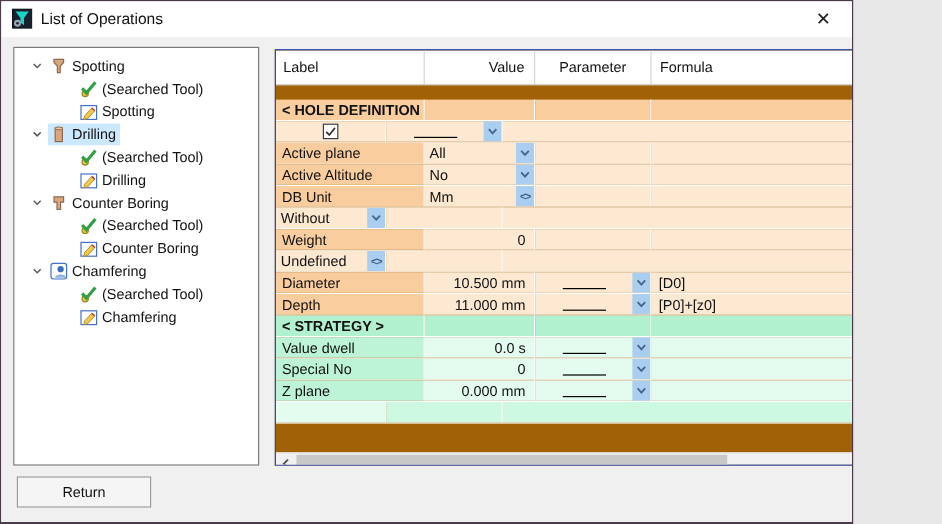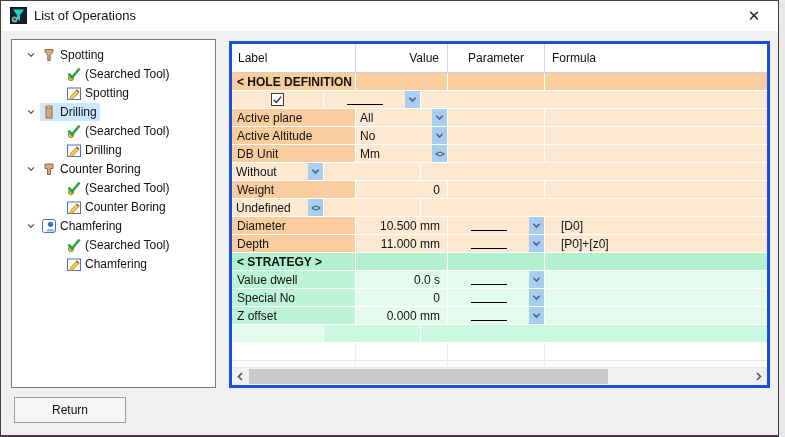--- a/index.html
+++ b/index.html
@@ -1,16 +1,16 @@
 <!DOCTYPE html>
 <html style="--orange-header: #FACD9F; --orange-row-label: #FACD9F; --orange-row-value: #FDE9D2; --green-header: #B2F1CF; --green-row-label: #BDF4D7; --green-row-value: #E4FCF0; --green-row-mid: #CDF8E2; --control-blue: #A9CEF0; --selection-blue: #CCE8FF; --titlebar-bg: #FFFFFF; --body-bg: #F0F0F0;"><head>
 <meta charset="utf-8">
 <style>
   html,body{margin:0;padding:0;background:#e8e8e8;font-family:"Liberation Sans",sans-serif;}
-  .window{position:relative;width:779px;height:437px;box-sizing:border-box;background:var(--body-bg);
+  .window{position:relative;width:711px;height:437px;box-sizing:border-box;background:var(--body-bg);
           border:1px solid #4a3a4a;border-bottom-width:2px;overflow:hidden;}
   
   .titlebar{position:absolute;left:0;top:0;right:0;height:30px;background:var(--titlebar-bg);}
   .app-icon{position:absolute;left:9px;top:6px;width:17px;height:17px;display:inline-block;}
   .title{position:absolute;left:33px;top:0;line-height:30px;font-size:13px;color:#111;}
   .close{position:absolute;right:6px;top:3px;width:36px;height:24px;border:none;background:transparent;
          font-size:15px;color:#222;cursor:pointer;display:flex;align-items:center;justify-content:center;padding:0;}
   
   .body{position:absolute;left:0;top:30px;right:0;bottom:0;background:var(--body-bg);}
   
@@ -18,21 +18,21 @@
               background:#fff;border:1px solid #7a7a7a;padding-top:5px;overflow:hidden;}
   .tree-row{height:19px;display:flex;align-items:center;padding-left:12px;font-size:12px;color:#111;white-space:nowrap;}
   .tree-row.child{padding-left:53px;}
   .expander{width:13px;height:13px;margin-right:3px;display:inline-flex;align-items:center;justify-content:center;flex:0 0 13px;}
   .hl{display:inline-flex;align-items:center;padding:1px 3px 1px 1px;border-radius:1px;}
   .tree-row.selected .hl{background:var(--selection-blue);}
   .ticon{width:16px;height:16px;margin-right:3px;display:inline-flex;flex:0 0 16px;}
   .ticon svg,.expander svg{display:block;}
   
   .table-panel{position:absolute;left:228px;top:10px;width:541px;height:347px;box-sizing:border-box;
-               background:#a16207;border:3px solid #1d4ed8;display:flex;flex-direction:column;overflow:hidden;}
+               background:#a16207;border:1px solid #1d4ed8;display:flex;flex-direction:column;overflow:hidden;gap:12px;}
   .thead{height:28px;flex:0 0 28px;display:flex;background:#fff;border-bottom:1px solid #cfcfcf;}
   .hcell{box-sizing:border-box;border-right:1px solid #d6d6d6;font-size:12px;color:#111;display:flex;align-items:center;}
   .hcell:last-child{border-right:none;}
   .c0{width:124px;flex:0 0 124px;}
   .c1{width:92px;flex:0 0 92px;}
   .c2{width:97px;flex:0 0 97px;}
   .c3{flex:1 1 auto;min-width:0;}
   .hcell.c0{padding-left:6px;}
   .hcell.c1{justify-content:flex-end;padding-right:8px;}
   .hcell.c2{justify-content:center;}
@@ -56,21 +56,21 @@
   .vtext{padding-left:4px;}
   .vtext.right{width:100%;text-align:right;padding-right:7px;box-sizing:border-box;}
   .ctl{position:absolute;right:0;top:0;bottom:0;width:15px;background:var(--control-blue);
        display:flex;align-items:center;justify-content:center;cursor:pointer;}
   .ctl.spin{font-size:9px;font-weight:bold;color:#3f5e7e;letter-spacing:-1px;}
   .tcell.par{justify-content:center;}
   .pline{width:36px;height:7px;border-bottom:1px solid #000;margin-right:14px;}
   .trow .tcell.par .pline{margin-top:2px;}
   .checkbox{width:13px;height:13px;box-sizing:border-box;border:1px solid #3c3c3c;background:#fff;margin:0 auto;
             display:flex;align-items:center;justify-content:center;}
-  .tcell.fml{padding-left:16px;}
+  .tcell.fml{padding-left:6px;}
   
   .filler{flex:1 1 auto;background:#fff;overflow:hidden;}
   .frow{display:flex;height:18px;box-sizing:border-box;border-bottom:1px solid #e9e9e9;}
   .fcell{box-sizing:border-box;border-right:1px solid #ededed;background:#fff;}
   .fcell:last-child{border-right:none;}
   .hscroll{flex:0 0 17px;display:flex;background:#f0f0f0;border-top:1px solid #e6e6e6;}
   .sarrow{flex:0 0 17px;display:flex;align-items:center;justify-content:center;cursor:pointer;background:#f0f0f0;}
   .strack{flex:1 1 auto;position:relative;}
   .sthumb{position:absolute;left:0;top:1px;bottom:1px;width:359px;background:#c8c8c8;cursor:pointer;}
   
@@ -408,21 +408,21 @@
               <span class="pline"></span>
               <span class="ctl">
                 <svg width="11" height="9" viewBox="0 0 12 10">
                   <path d="M2.5 3 L6 6.8 L9.5 3" stroke="#44658c" stroke-width="1.7" fill="none"></path>
                 </svg>
               </span>
             </div>
             <div class="tcell fml c3"></div>
           </div>
           <div class="trow green">
-            <div class="tcell lbl c0">Z offset</div>
+            <div class="tcell lbl c0">Z plane</div>
             <div class="tcell val c1">
               <span class="vtext right">0.000 mm</span>
             </div>
             <div class="tcell par c2">
               <span class="pline"></span>
               <span class="ctl">
                 <svg width="11" height="9" viewBox="0 0 12 10">
                   <path d="M2.5 3 L6 6.8 L9.5 3" stroke="#44658c" stroke-width="1.7" fill="none"></path>
                 </svg>
               </span>

